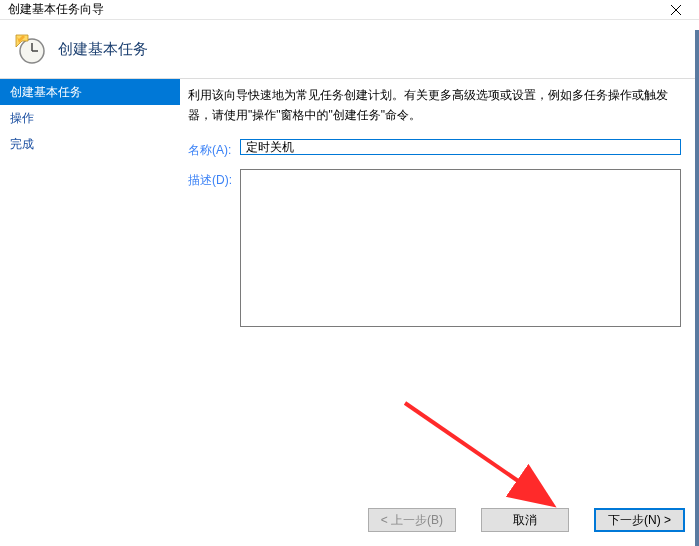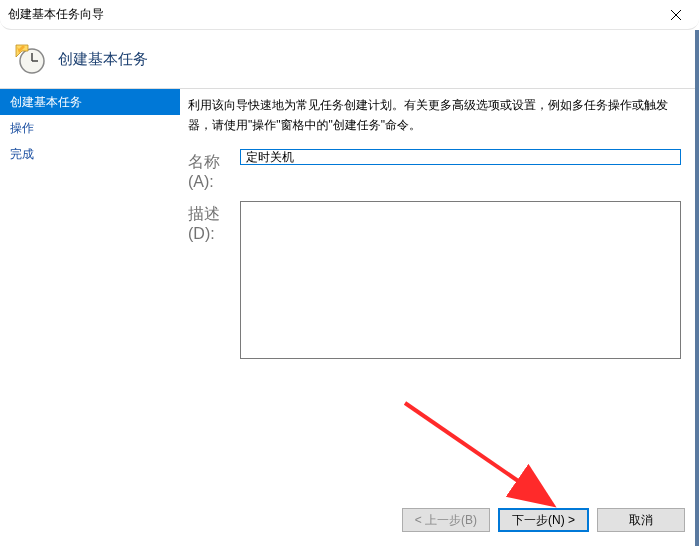--- a/index.html
+++ b/index.html
@@ -6,27 +6,26 @@
     body {
       font-family: "Microsoft YaHei", "Segoe UI", sans-serif;
       font-size: 12px;
       background: #fff;
       width: 699px;
       height: 546px;
       overflow: hidden;
       position: relative;
     }
     .titlebar {
-      height: 30px;
+      height: 20px;
       display: flex;
       align-items: center;
       justify-content: space-between;
       padding: 0 0 0 8px;
       border-bottom: 1px solid #e5e5e5;
-      border-radius: 11px;
     }
     .titlebar-title { font-size: 12px; color: #000; }
     .close-btn {
       width: 46px;
       height: 30px;
       display: flex;
       align-items: center;
       justify-content: center;
       font-size: 14px;
       cursor: pointer;
@@ -83,22 +82,22 @@
       line-height: 20px;
       margin-bottom: 14px;
     }
     .form-row {
       display: flex;
       align-items: flex-start;
       margin-bottom: 10px;
     }
     .form-label {
       width: 52px;
-      font-size: 16px;
-      color: #737373;
+      font-size: 12px;
+      color: #3b82f6;
       padding-top: 3px;
     }
     .form-input {
       flex: 1;
       border: 1px solid #0078d7;
       padding: 3px 5px;
       font-size: 12px;
       font-family: inherit;
       outline: none;
       height: 16px;
@@ -111,21 +110,21 @@
       font-family: inherit;
       outline: none;
       height: 158px;
       resize: none;
     }
     .footer {
       position: absolute;
       bottom: 14px;
       right: 14px;
       display: flex;
-      gap: 8px;
+      gap: 25px;
     }
     .btn {
       min-width: 88px;
       height: 24px;
       border: 1px solid #adadad;
       background: #e1e1e1;
       font-size: 12px;
       font-family: inherit;
       cursor: pointer;
       padding: 0 12px;
@@ -205,22 +204,22 @@
 
     <div class="form-row">
       <label class="form-label">描述(D):</label>
       <textarea class="form-textarea" style=""></textarea>
     </div>
   </div>
 </div>
 
 <div class="footer">
   <button class="btn" disabled="">&lt; 上一步(B)</button>
+  <button class="btn">取消</button>
   <button class="btn primary">下一步(N) &gt;</button>
-  <button class="btn">取消</button>
 </div>
 
 <svg class="arrow-annotation" width="170" height="120" viewBox="0 0 170 120">
   <defs>
     <marker id="arrowhead" markerWidth="12" markerHeight="10" refX="10" refY="5" orient="auto">
       <polygon points="0 0, 12 5, 0 10" fill="#ff2a2a"></polygon>
     </marker>
   </defs>
   <line x1="5" y1="5" x2="150" y2="105" stroke="#ff2a2a" stroke-width="4" marker-end="url(#arrowhead)"></line>
 </svg>

